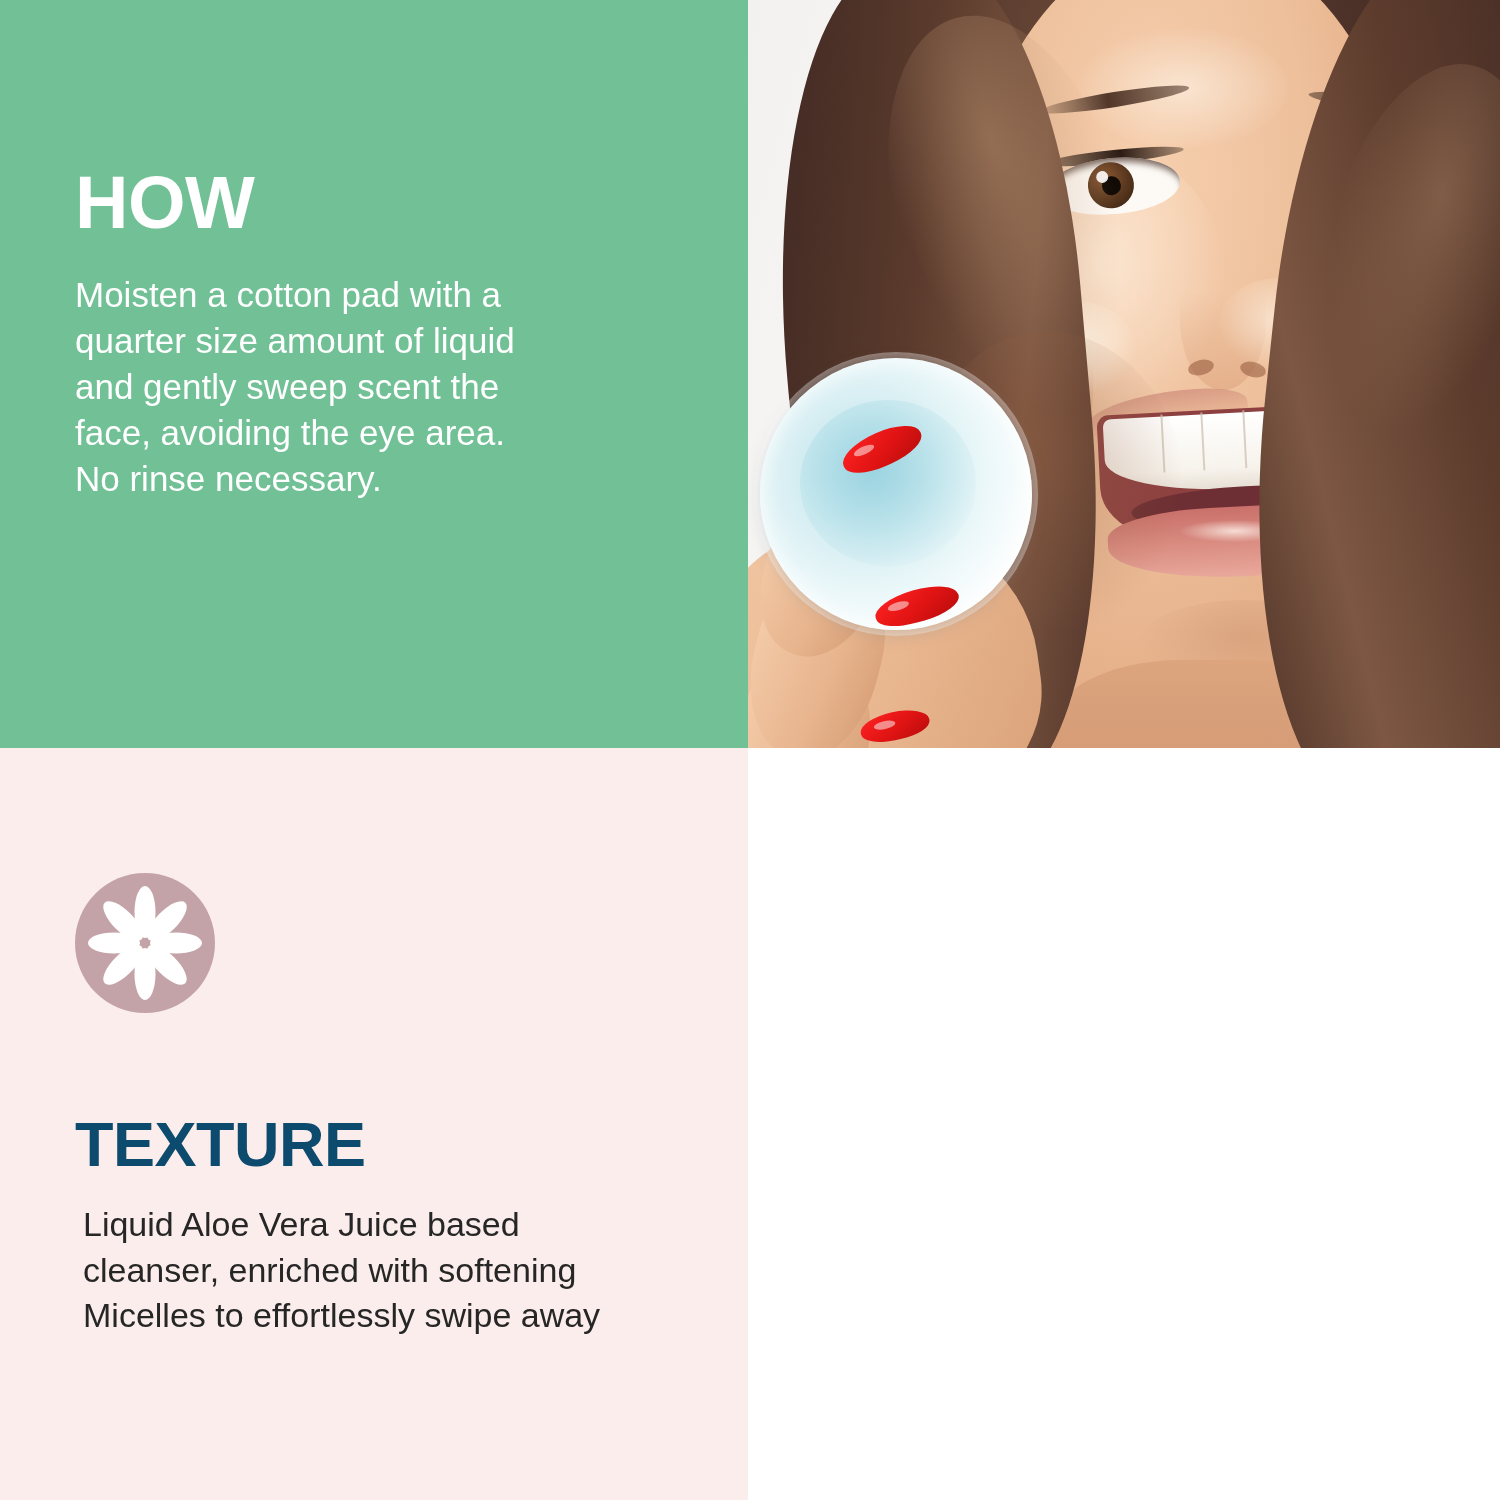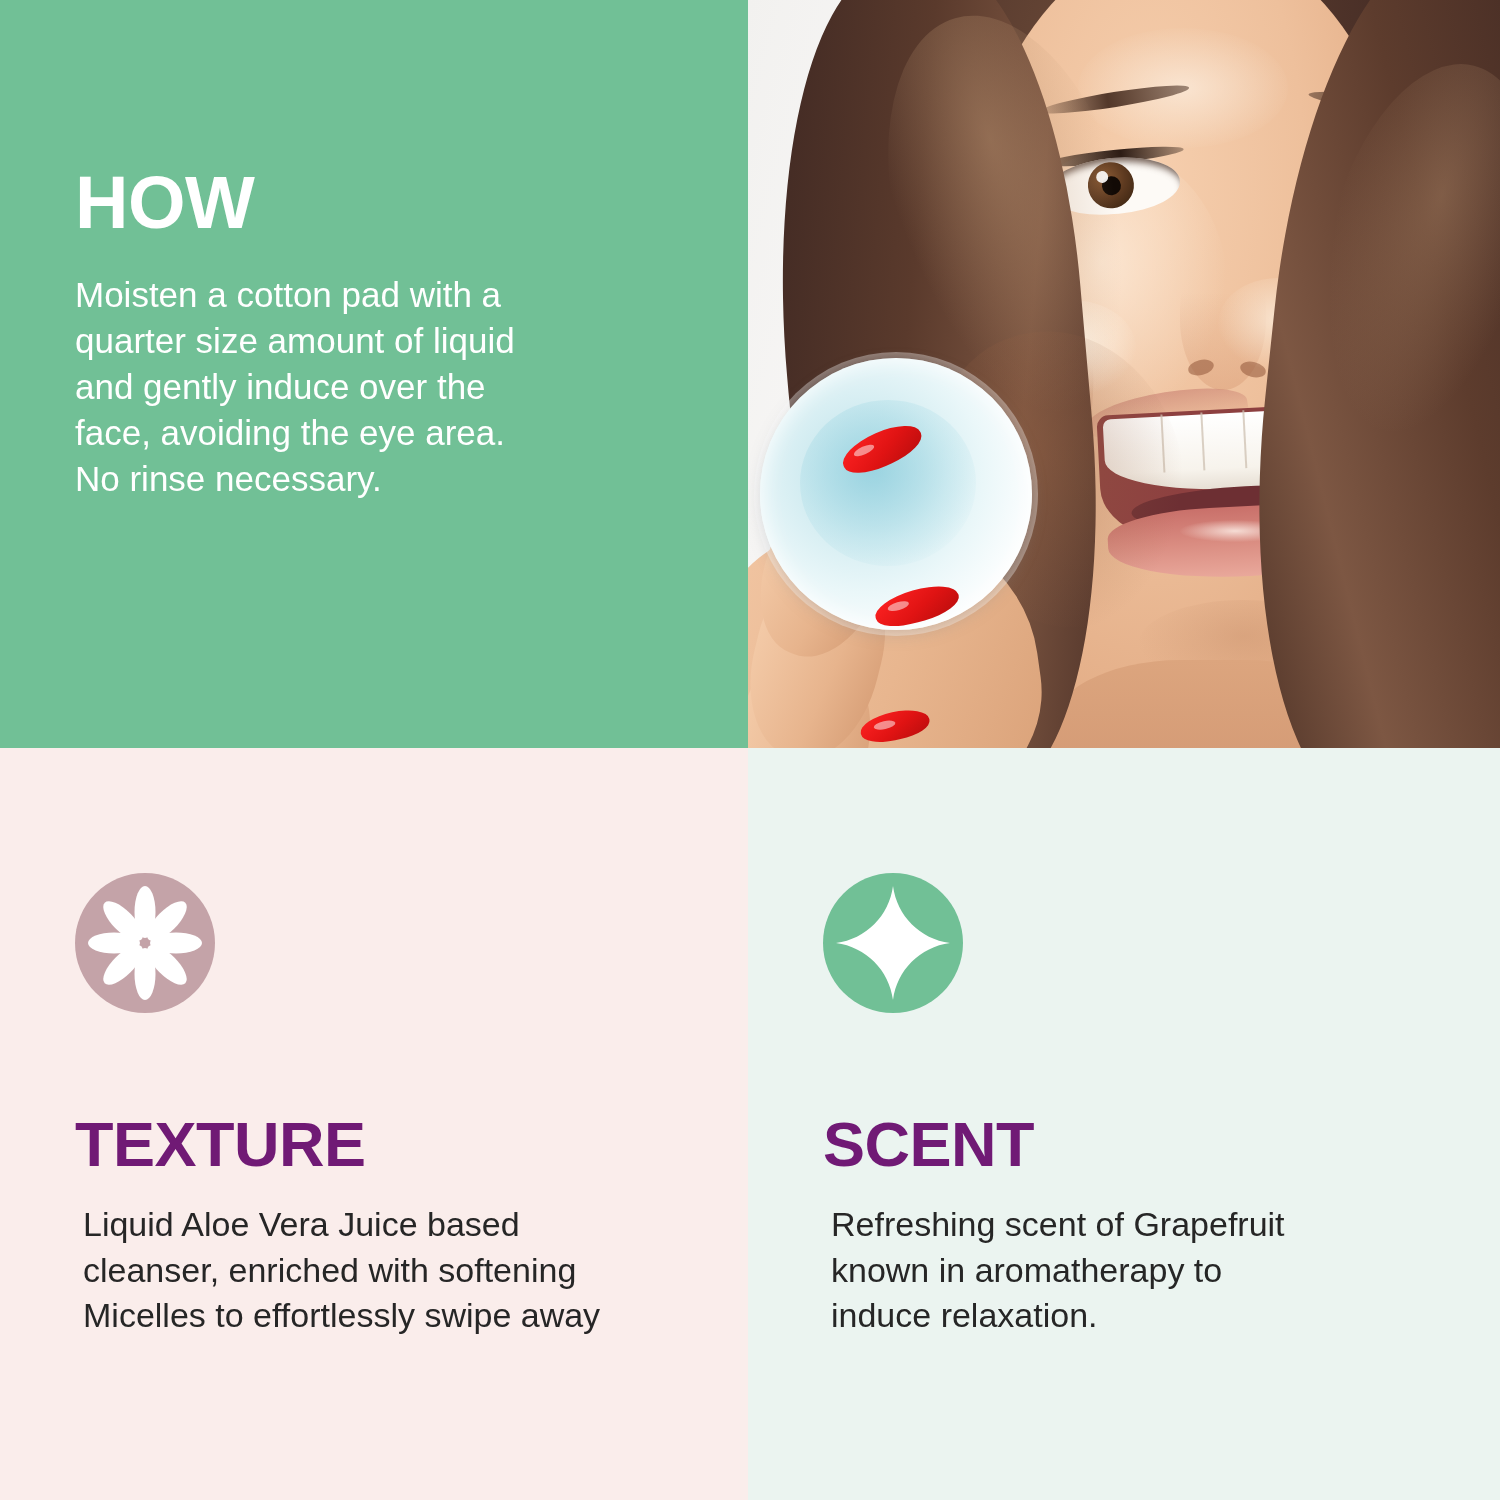--- a/index.html
+++ b/index.html
@@ -159,41 +159,41 @@
   
   .q-texture{background:#faedeb;}
   .q-scent{background:#ebf4f0;}
   .card-inner{position:absolute;left:75px;top:125px;width:640px;}
   .badge{width:140px;height:140px;border-radius:50%;position:relative;}
   .badge-rose{background:#c4a3a8;}
   .badge-green{background:#71c096;}
   .badge svg{position:absolute;left:0;top:0;}
   .card-title{
     margin:100px 0 0 0;font-size:63px;font-weight:700;letter-spacing:-0.5px;
-    color:#701a75;line-height:1;
+    color:#0c4a6e;line-height:1;
   }
   .card-body{
     margin:26px 0 0 8px;font-size:34px;line-height:1.34;color:#262626;font-weight:400;
   }
   .card-body .ln{display:block;white-space:nowrap;}
 </style>
 </head>
 <body>
 
 <div class="board">
 
   <section class="quad q-howto">
     <div class="howto-inner">
       <h1 class="headline">
         <span>HOW</span>
       </h1>
       <p class="howto-body">
         <span class="ln">Moisten a cotton pad with a</span>
         <span class="ln">quarter size amount of liquid</span>
-        <span class="ln">and gently induce over the</span>
+        <span class="ln">and gently sweep scent the</span>
         <span class="ln">face, avoiding the eye area.</span>
         <span class="ln">No rinse necessary.</span>
       </p>
     </div>
   </section>
 
   <section class="quad q-photo">
     <div class="ph backdrop"></div>
     <div class="ph hair-back"></div>
     <div class="ph face"></div>
@@ -289,35 +289,14 @@
       </div>
       <h2 class="card-title">TEXTURE</h2>
       <p class="card-body">
         <span class="ln">Liquid Aloe Vera Juice based</span>
         <span class="ln">cleanser, enriched with softening</span>
         <span class="ln">Micelles to effortlessly swipe away</span>
       </p>
     </div>
   </section>
 
-  <section class="quad q-scent">
-    <div class="card-inner">
-      <div class="badge badge-green">
-        <span>
-          <svg width="140" height="140" viewBox="0 0 140 140" aria-hidden="true">
-            <path fill="#ffffff" d="M70 13
-                 C 74 43, 97 66, 127 70
-                 C 97 74, 74 97, 70 127
-                 C 66 97, 43 74, 13 70
-                 C 43 66, 66 43, 70 13 Z"></path>
-          </svg>
-        </span>
-      </div>
-      <h2 class="card-title">SCENT</h2>
-      <p class="card-body">
-        <span class="ln">Refreshing scent of Grapefruit</span>
-        <span class="ln">known in aromatherapy to</span>
-        <span class="ln">induce relaxation.</span>
-      </p>
-    </div>
-  </section>
 
 </div>
 
 </body></html>

